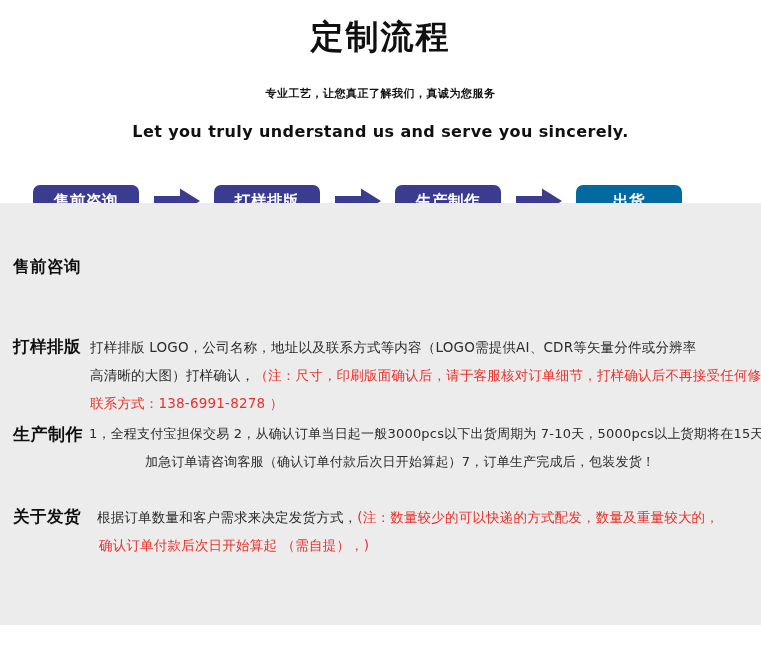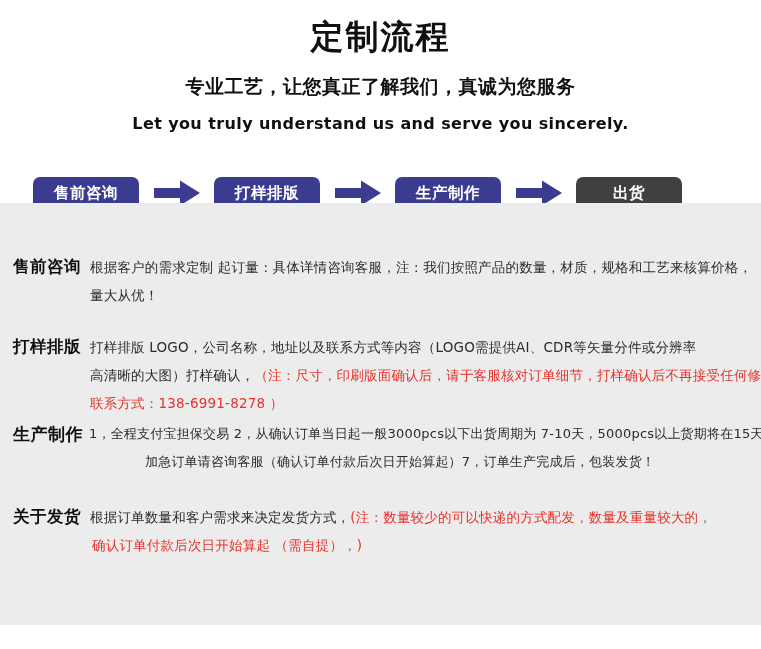--- a/index.html
+++ b/index.html
@@ -26,26 +26,26 @@
   }
   .page-title {
     font-size: 33px;
     font-weight: bold;
     line-height: 40px;
     letter-spacing: 2px;
     color: #101010;
     margin: 8px;
   }
   .subtitle-cn {
-    font-size: 19px;
+    font-size: 11px;
     font-weight: bold;
     line-height: 26px;
     letter-spacing: 0.5px;
     color: #101010;
-    margin-top: 16px;
+    margin-top: 24px;
   }
   .subtitle-en {
     font-size: 16px;
     font-weight: bold;
     line-height: 24px;
     letter-spacing: 0.4px;
     color: #101010;
     margin-top: 13px;
   }
 
@@ -130,21 +130,21 @@
 
   #row-proof     { top: 130px; }
   #row-proof     .row-body { margin-left: 9px; }
 
   #row-produce   { top: 217px; }
   #row-produce   .row-label { font-size: 17px; }
   #row-produce   .row-body { margin-left: 6px; font-size: 13px; }
   #row-produce   .row-body .ln.indent { padding-left: 56px; }
 
   #row-shipping  { top: 300px; }
-  #row-shipping  .row-body { margin-left: 9px; }
+  #row-shipping  .row-body { margin-left: 16px; }
   #row-shipping  .row-body .ln.indent { padding-left: 2px; }
 </style>
 </head>
 <body>
 
 <div class="header">
   <div class="page-title">定制流程</div>
   <div class="subtitle-cn">专业工艺，让您真正了解我们，真诚为您服务</div>
   <div class="subtitle-en">Let you truly understand us and serve you sincerely.</div>
 </div>
@@ -167,33 +167,29 @@
       </svg>
     </div>
     <div class="flow-step" style="background: rgb(59, 59, 143);">
       <span>生产制作</span>
     </div>
     <div class="flow-arrow">
       <svg width="46" height="26" viewBox="0 0 46 26">
         <path d="M0 8 H26 V0.5 L46 13 L26 25.5 V18 H0 Z" fill="#3b3b8f"></path>
       </svg>
     </div>
-    <div class="flow-step" style="background: #404040;">
+    <div class="flow-step" style="background: #0369a1;">
       <span>出货</span>
     </div>
   </div>
 
 <div class="detail-panel" id="details-panel">
     <div class="detail-row" id="row-presale">
       <div class="row-inner">
         <div class="row-label">售前咨询</div>
-        <div class="row-body">
-          <span class="ln"><span>根据客户的需求定制 起订量：具体详情咨询客服，注：我们按照产品的数量，材质，规格和工艺来核算价格，</span></span>
-          <span class="ln indent"><span>量大从优！</span></span>
-        </div>
       </div>
     </div>
     <div class="detail-row" id="row-proof">
       <div class="row-inner">
         <div class="row-label">打样排版</div>
         <div class="row-body">
           <span class="ln"><span>打样排版 LOGO，公司名称，地址以及联系方式等内容（LOGO需提供AI、CDR等矢量分件或分辨率</span></span>
           <span class="ln indent"><span>高清晰的大图）打样确认，</span><span class="red">（注：尺寸，印刷版面确认后，请于客服核对订单细节，打样确认后不再接受任何修改，</span></span>
           <span class="ln indent"><span class="red">联系方式：138-6991-8278 ）</span></span>
         </div>

